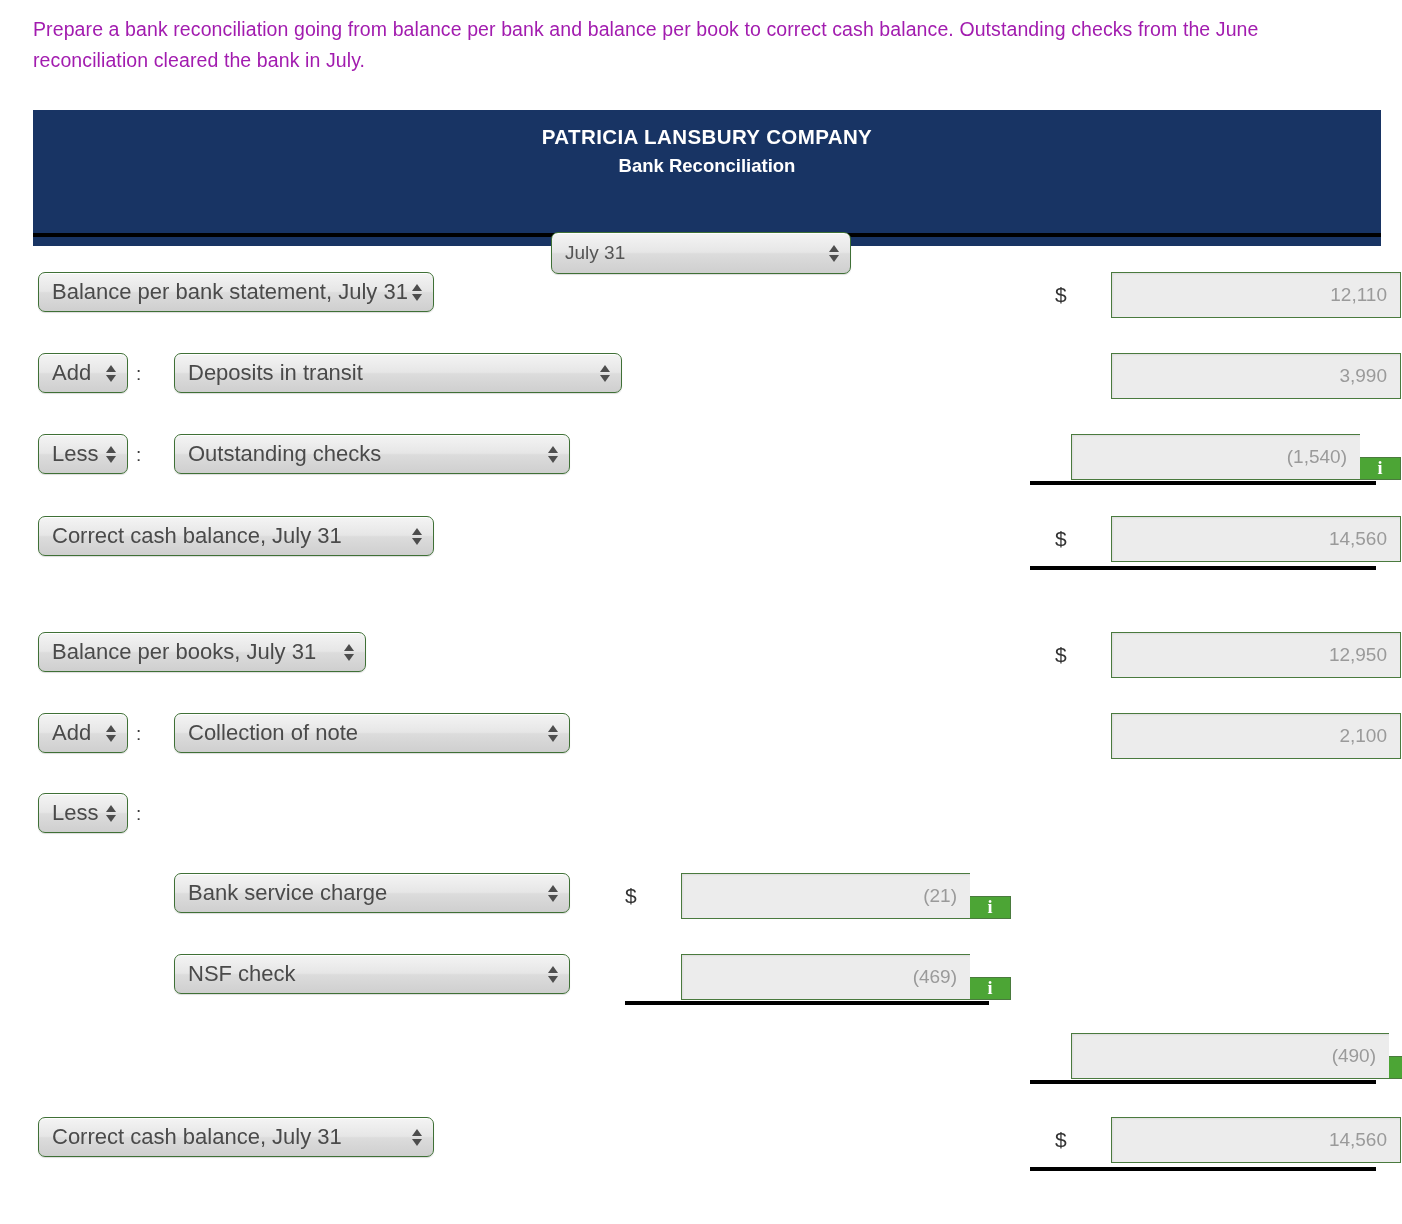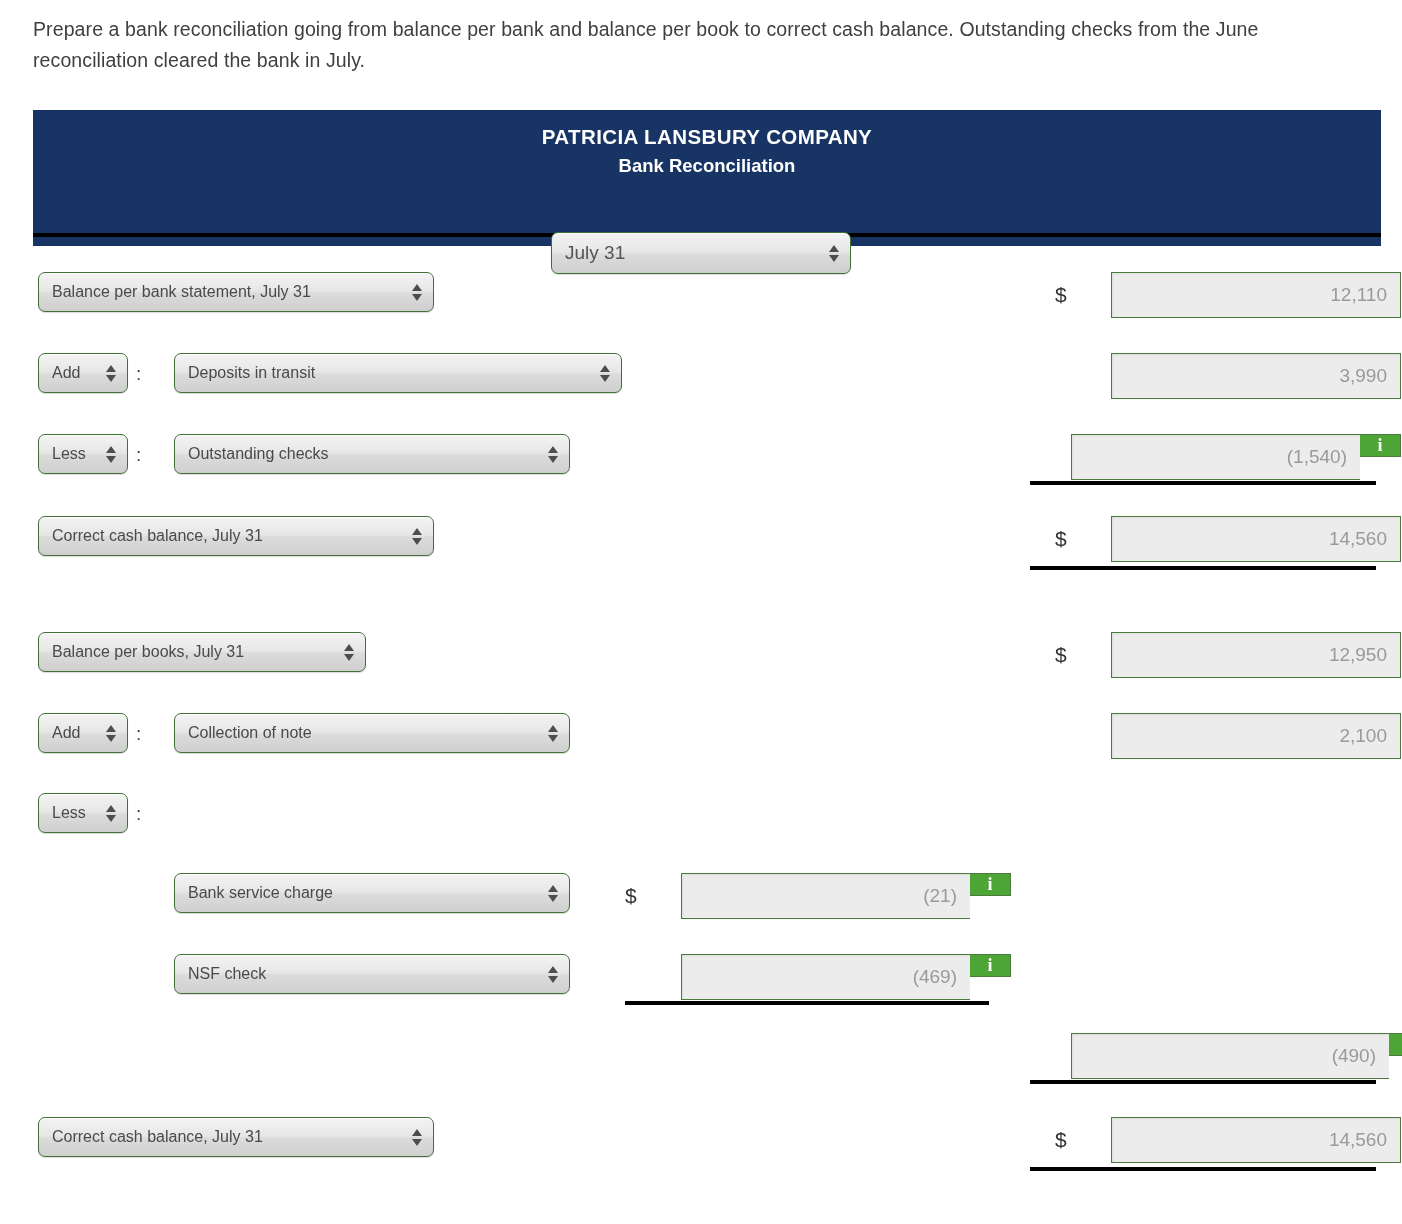--- a/index.html
+++ b/index.html
@@ -12,21 +12,21 @@
     overflow: hidden;
   }
   .page { position: relative; width: 1402px; height: 1224px; }
 
   
   .instructions {
     position: absolute;
     left: 33px; top: 14px; width: 1320px;
     font-size: 19.5px;
     line-height: 31px;
-    color: #404040;
+    color: #a21caf;
     letter-spacing: 0.1px;
   }
 
   
   .rep-header {
     position: absolute;
     left: 33px; top: 110px;
     width: 1348px; height: 136px;
     background: #183464;
     color: #ffffff;
@@ -59,21 +59,21 @@
   .sel {
     position: relative;
     display: inline-flex;
     align-items: center;
     height: 40px;
     padding: 0 34px 0 13px;
     border: 1.5px solid #3f7036;
     border-radius: 7px;
     background: linear-gradient(to bottom, #f4f4f4 0%, #e6e6e6 48%, #dcdcdc 52%, #cfcfcf 100%);
     box-shadow: inset 0 1px 0 rgba(255,255,255,0.85), 0 1px 1px rgba(0,0,0,0.14);
-    font-size: 16px;
+    font-size: 22px;
     color: #4a4a4a;
     white-space: nowrap;
     cursor: pointer;
     user-select: none;
   }
   .sel .caret {
     position: absolute;
     right: 11px; top: 50%;
     transform: translateY(-50%);
     width: 11px; height: 22px;
@@ -104,21 +104,21 @@
   .desc-slot  { position: absolute; left: 174px; }
 
   
   .amt-group { position: absolute; display: flex; align-items: center; }
   .dollar {
     font-size: 21px; color: #333;
     margin-right: 9px;
     width: 13px; text-align: left;
   }
   .dollar.blank { visibility: hidden; }
-  .inp-wrap { position: relative; display: flex; align-items: flex-start; padding-left: 34px; }
+  .inp-wrap { position: relative; display: flex; align-items: flex-end; padding-left: 34px; }
   .inp {
     height: 46px;
     border: 1.6px solid #4a7a3e;
     background: #ececec;
     color: #9a9a9a;
     font-size: 19px;
     text-align: right;
     padding: 0 13px;
     display: flex; align-items: center; justify-content: flex-end;
     box-shadow: inset 1px 1px 2px rgba(0,0,0,0.07);

